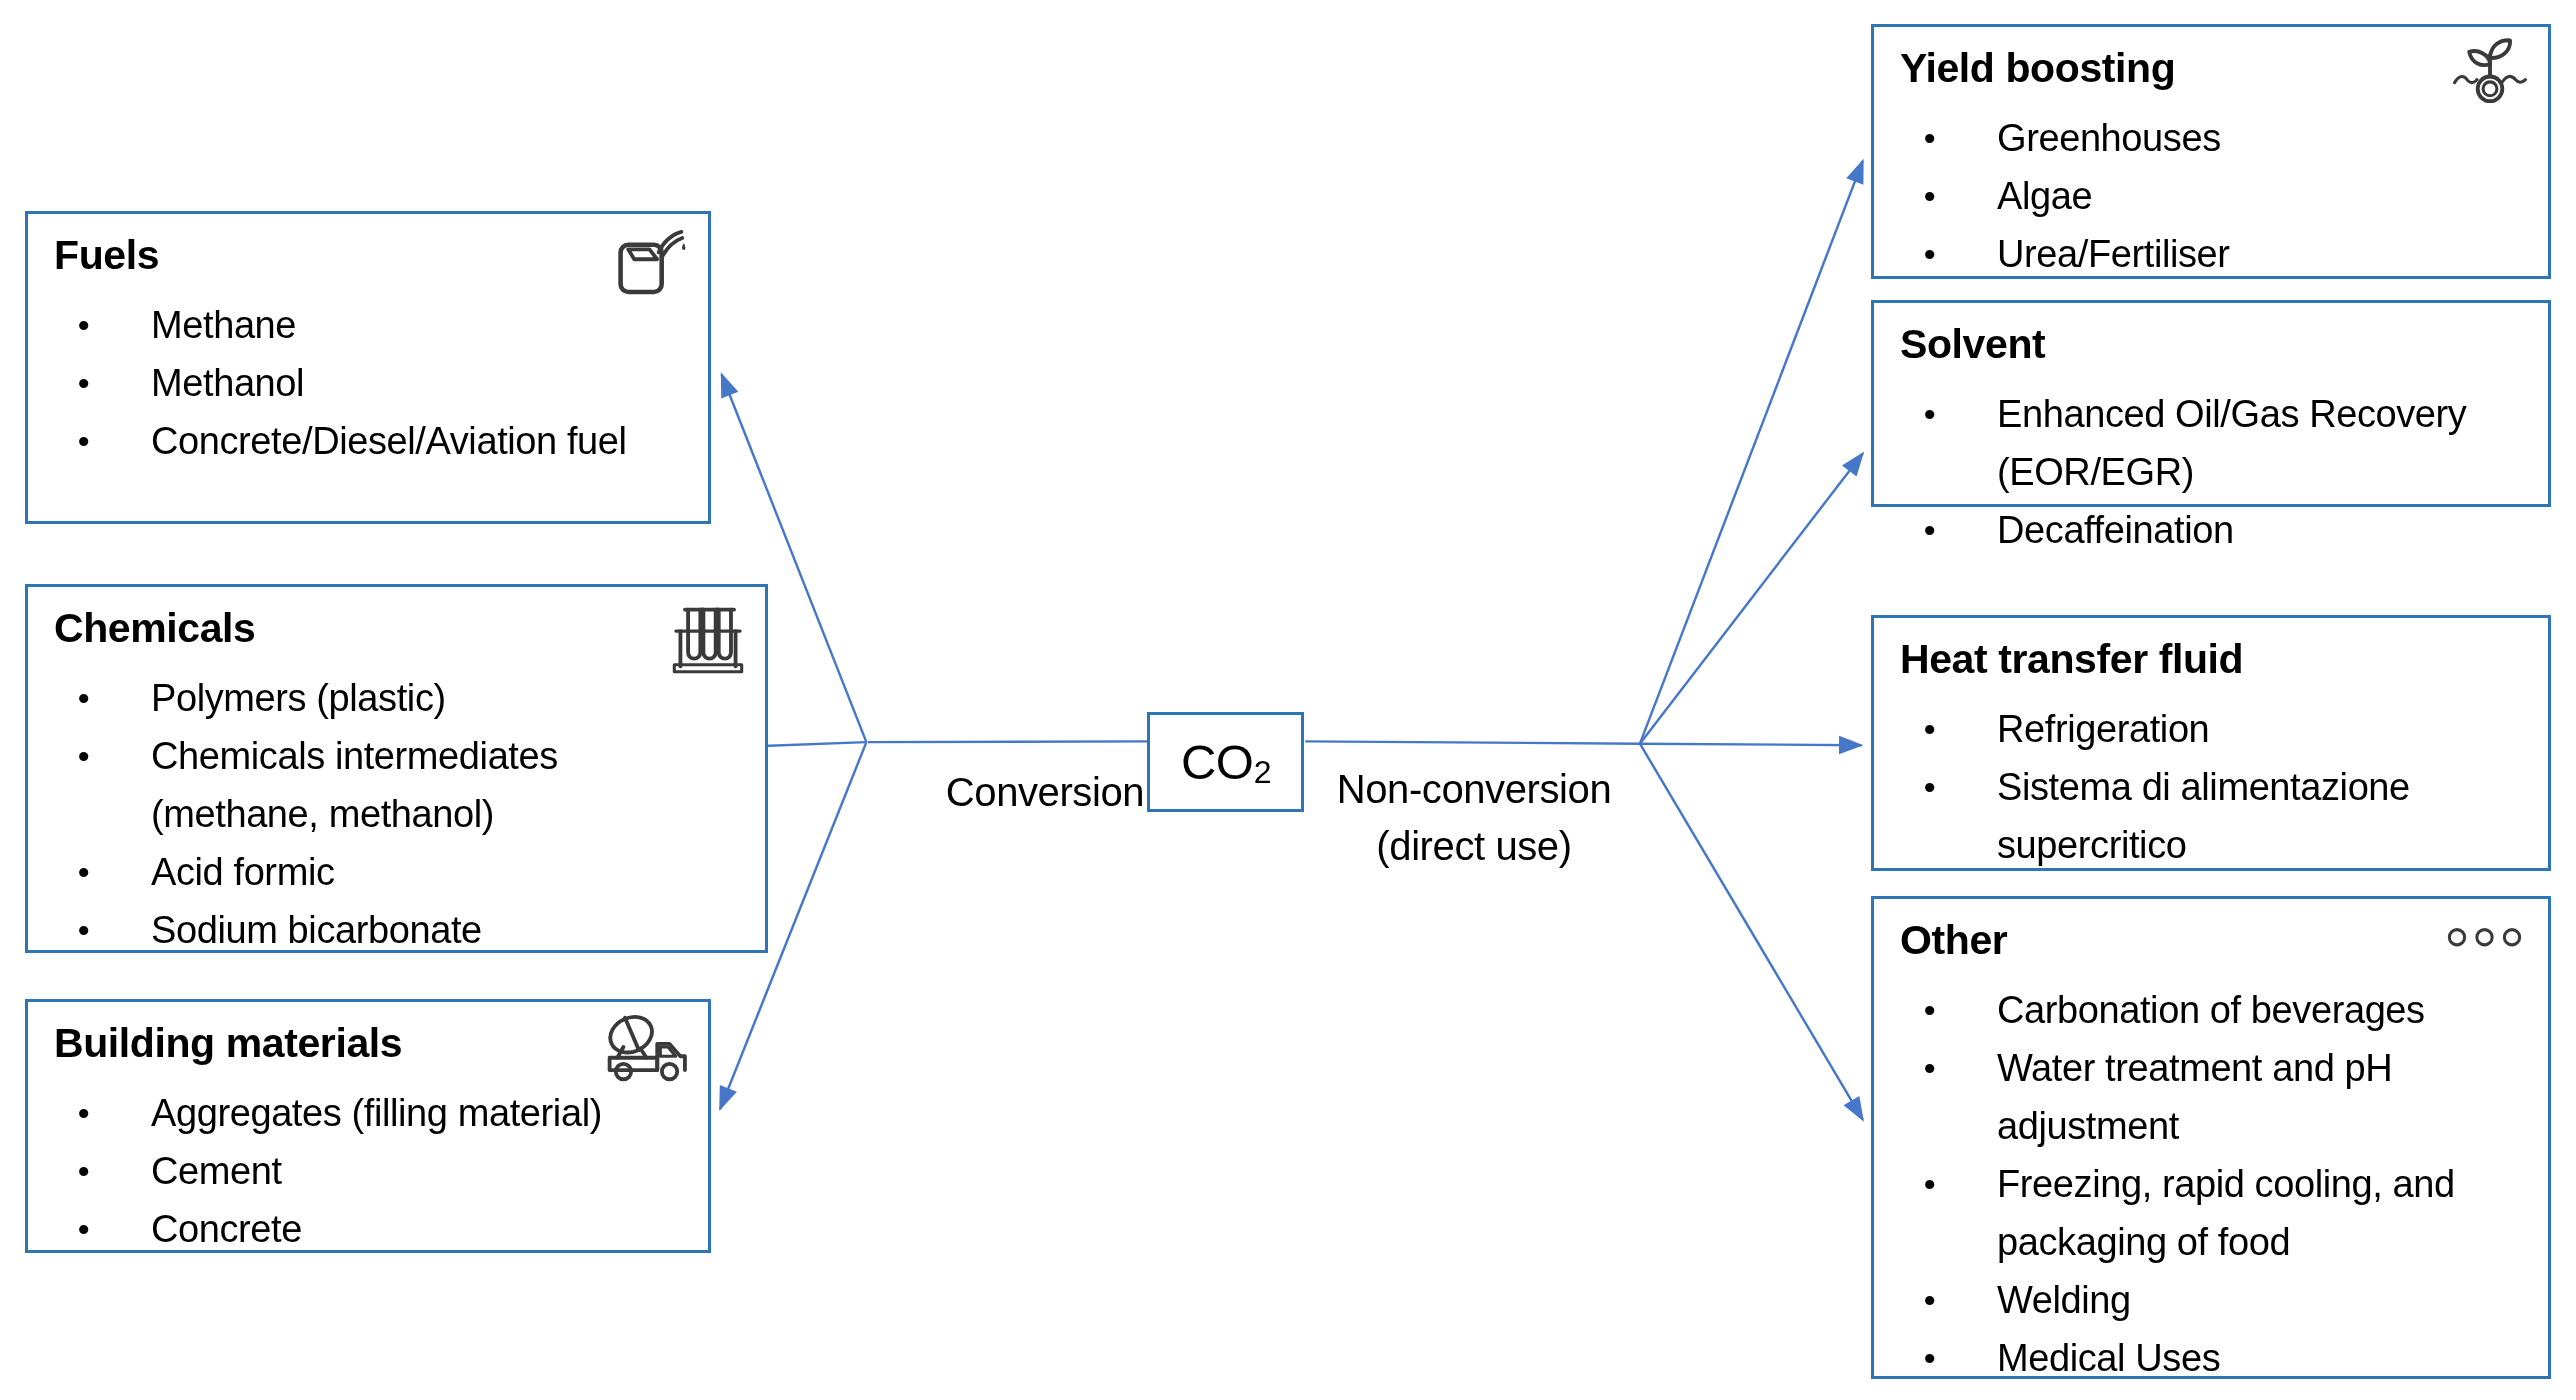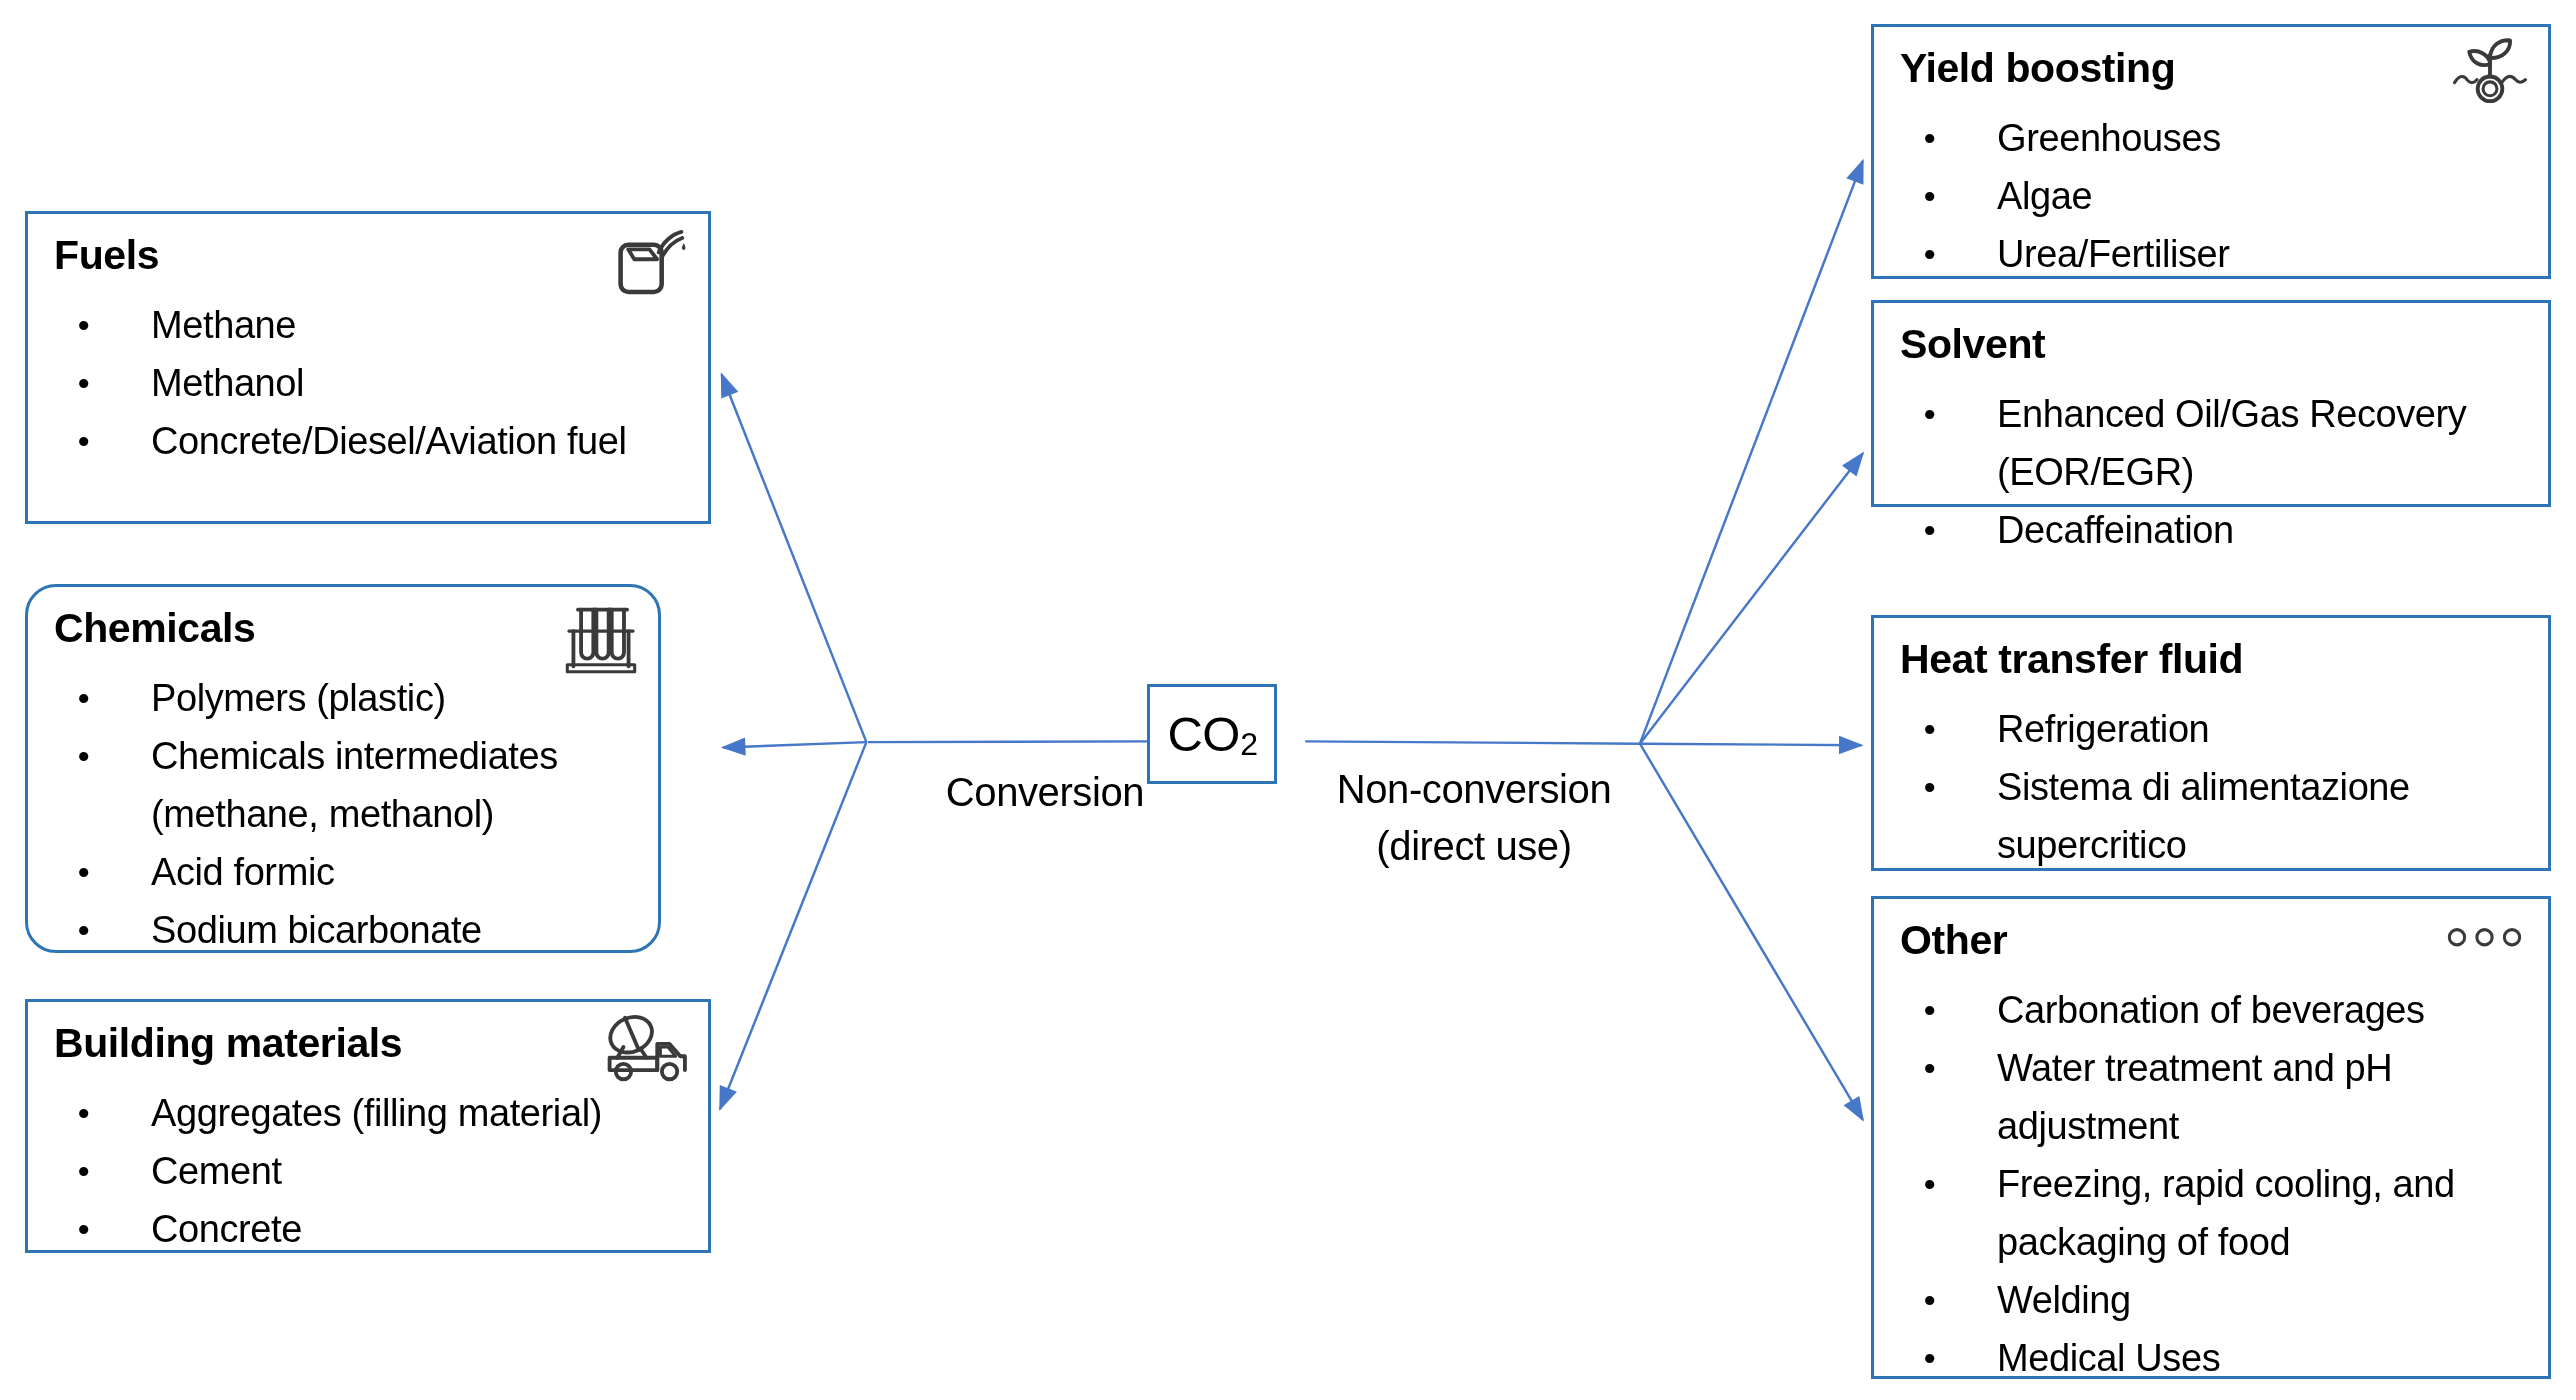--- a/index.html
+++ b/index.html
@@ -72,22 +72,22 @@
     position: absolute;
     top: 10.7px;
     right: 20px;
   }
   .box-icon svg { display: block; }
   .icon-stroke { stroke: var(--icon, #3a3a3a); fill: none; stroke-linecap: round; stroke-linejoin: round; }
   .icon-fill { fill: var(--icon, #3a3a3a); stroke: none; }
 
   #co2-box {
     position: absolute;
-    left: 1147px; top: 684px;
-    width: 130px; height: 100px;
+    left: 1147px; top: 712px;
+    width: 157px; height: 100px;
     box-sizing: border-box;
     border: 3.8px solid var(--box-border, #2E75B6);
     background: #fff;
     display: flex;
     align-items: center;
     justify-content: center;
     font-size: 49px;
     letter-spacing: -0.8px;
   }
   #co2-box .sub {
@@ -143,21 +143,21 @@
         <path class="icon-fill" d="M95,24 c3,5 3,8 0,9 c-3,-1 -3,-4 0,-9 z"></path>
       </svg>
     </span>
     <ul>
         <li>Methane</li>
         <li>Methanol</li>
         <li>Concrete/Diesel/Aviation fuel</li>
       </ul>
   </div>
 
-  <div class="box" style="left:25px; top:584px; width:636px; height:369px;border-radius:31px;">
+  <div class="box" style="left:25px; top:584px; width:743px; height:369px;">
     <div class="box-title">Chemicals</div>
     <span class="box-icon" style="top:15.3px;">
       <svg width="74" height="72" viewBox="0 0 96 94">
         <line class="icon-stroke" x1="12" y1="38" x2="12" y2="84" stroke-width="5"></line>
         <line class="icon-stroke" x1="84" y1="38" x2="84" y2="84" stroke-width="5"></line>
         <line class="icon-stroke" x1="6" y1="38" x2="90" y2="38" stroke-width="4"></line>
         <rect class="icon-stroke" x="4" y="82" width="88" height="9" stroke-width="4"></rect>
         <path class="icon-stroke" stroke-width="5" d="M22,10 v56 a8,8 0 0 0 16,0 v-56"></path>
         <line class="icon-stroke" x1="18" y1="10" x2="42" y2="10" stroke-width="5"></line>
         <path class="icon-stroke" stroke-width="5" d="M42,10 v56 a8,8 0 0 0 16,0 v-56"></path>

